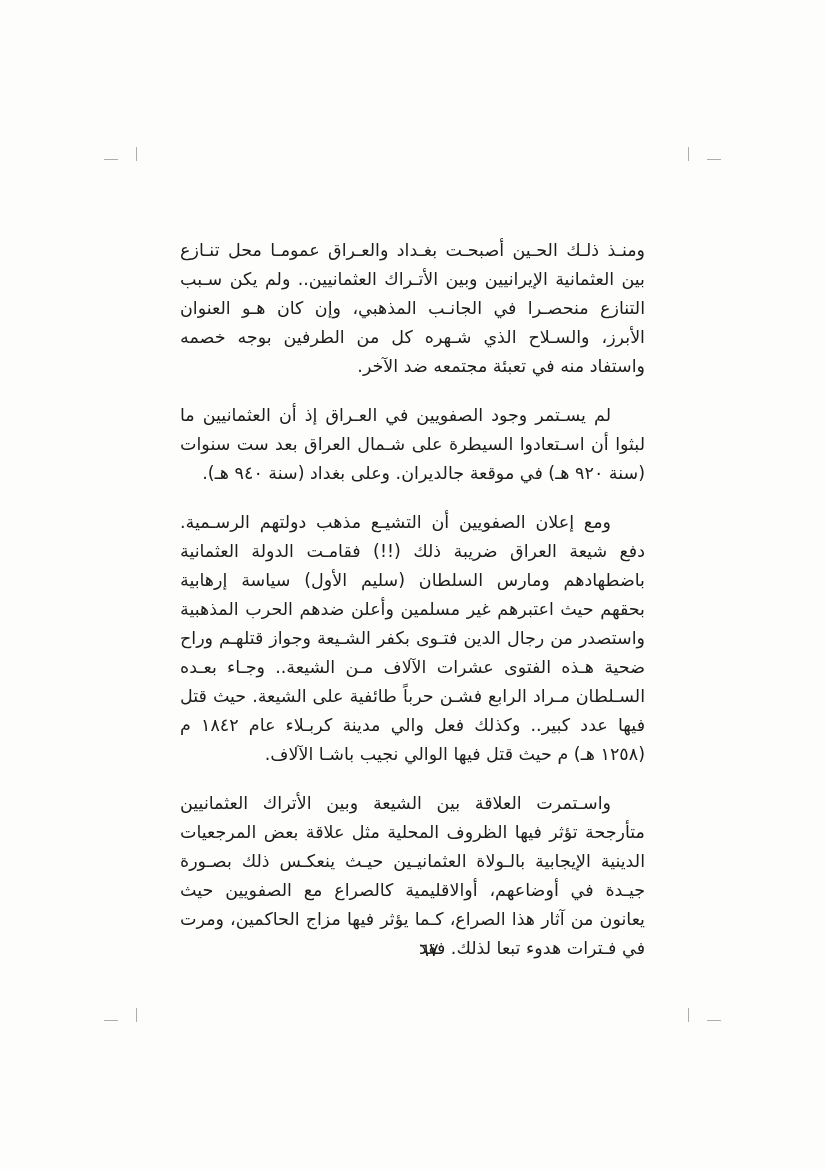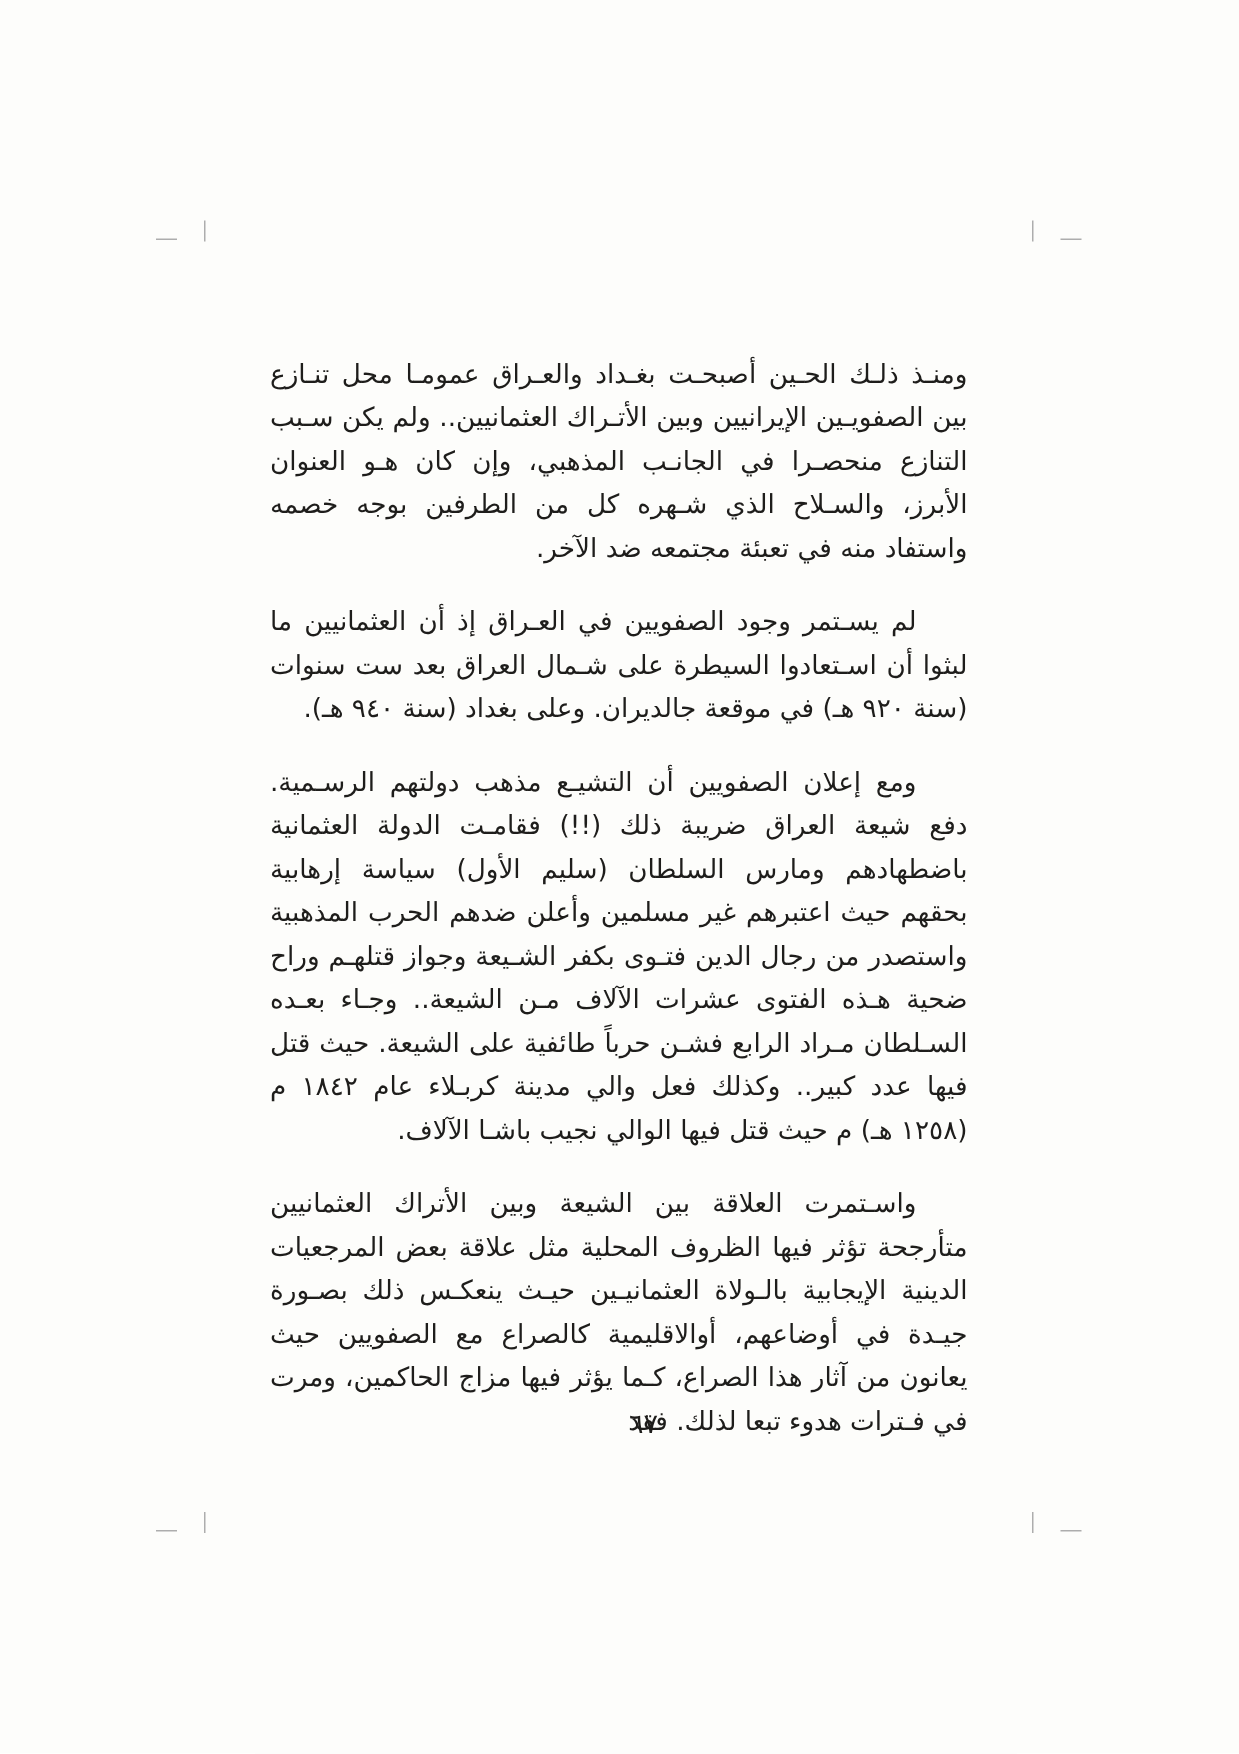--- a/index.html
+++ b/index.html
@@ -92,21 +92,21 @@
   <div class="crop crop-bl">
     <span class="v"></span>
     <span class="h"></span>
   </div>
   <div class="crop crop-br">
     <span class="v"></span>
     <span class="h"></span>
   </div>
 
   <div class="text-block">
-    <p>ومنـذ ذلـك الحـين أصبحـت بغـداد والعـراق عمومـا محل تنـازع بين الصفويـين الإيرانيين وبين الأتـراك العثمانيين.. ولم يكن سـبب التنازع منحصـرا في الجانـب المذهبي، وإن كان هـو العنوان الأبرز، والسـلاح الذي شـهره كل من الطرفين بوجه خصمه واستفاد منه في تعبئة مجتمعه ضد الآخر.</p>
+    <p>ومنـذ ذلـك الحـين أصبحـت بغـداد والعـراق عمومـا محل تنـازع بين العثمانية الإيرانيين وبين الأتـراك العثمانيين.. ولم يكن سـبب التنازع منحصـرا في الجانـب المذهبي، وإن كان هـو العنوان الأبرز، والسـلاح الذي شـهره كل من الطرفين بوجه خصمه واستفاد منه في تعبئة مجتمعه ضد الآخر.</p>
     <p class="indent">لم يسـتمر وجود الصفويين في العـراق إذ أن العثمانيين ما لبثوا أن اسـتعادوا السيطرة على شـمال العراق بعد ست سنوات (سنة ٩٢٠ هـ) في موقعة جالديران. وعلى بغداد (سنة ٩٤٠ هـ).</p>
     <p class="indent">ومع إعلان الصفويين أن التشيـع مذهب دولتهم الرسـمية. دفع شيعة العراق ضريبة ذلك (!!) فقامـت الدولة العثمانية باضطهادهم ومارس السلطان (سليم الأول) سياسة إرهابية بحقهم حيث اعتبرهم غير مسلمين وأعلن ضدهم الحرب المذهبية واستصدر من رجال الدين فتـوى بكفر الشـيعة وجواز قتلهـم وراح ضحية هـذه الفتوى عشرات الآلاف مـن الشيعة.. وجـاء بعـده السـلطان مـراد الرابع فشـن حرباً طائفية على الشيعة. حيث قتل فيها عدد كبير.. وكذلك فعل والي مدينة كربـلاء عام ١٨٤٢ م (١٢٥٨ هـ) م حيث قتل فيها الوالي نجيب باشـا الآلاف.</p>
     <p class="indent">واسـتمرت العلاقة بين الشيعة وبين الأتراك العثمانيين متأرجحة تؤثر فيها الظروف المحلية مثل علاقة بعض المرجعيات الدينية الإيجابية بالـولاة العثمانيـين حيـث ينعكـس ذلك بصـورة جيـدة في أوضاعهم، أوالاقليمية كالصراع مع الصفويين حيث يعانون من آثار هذا الصراع، كـما يؤثر فيها مزاج الحاكمين، ومرت في فـترات هدوء تبعا لذلك. فقد</p>
   </div>
 
   <div class="page-number">٦٧</div>
 
 </div>
 
 </body></html>

